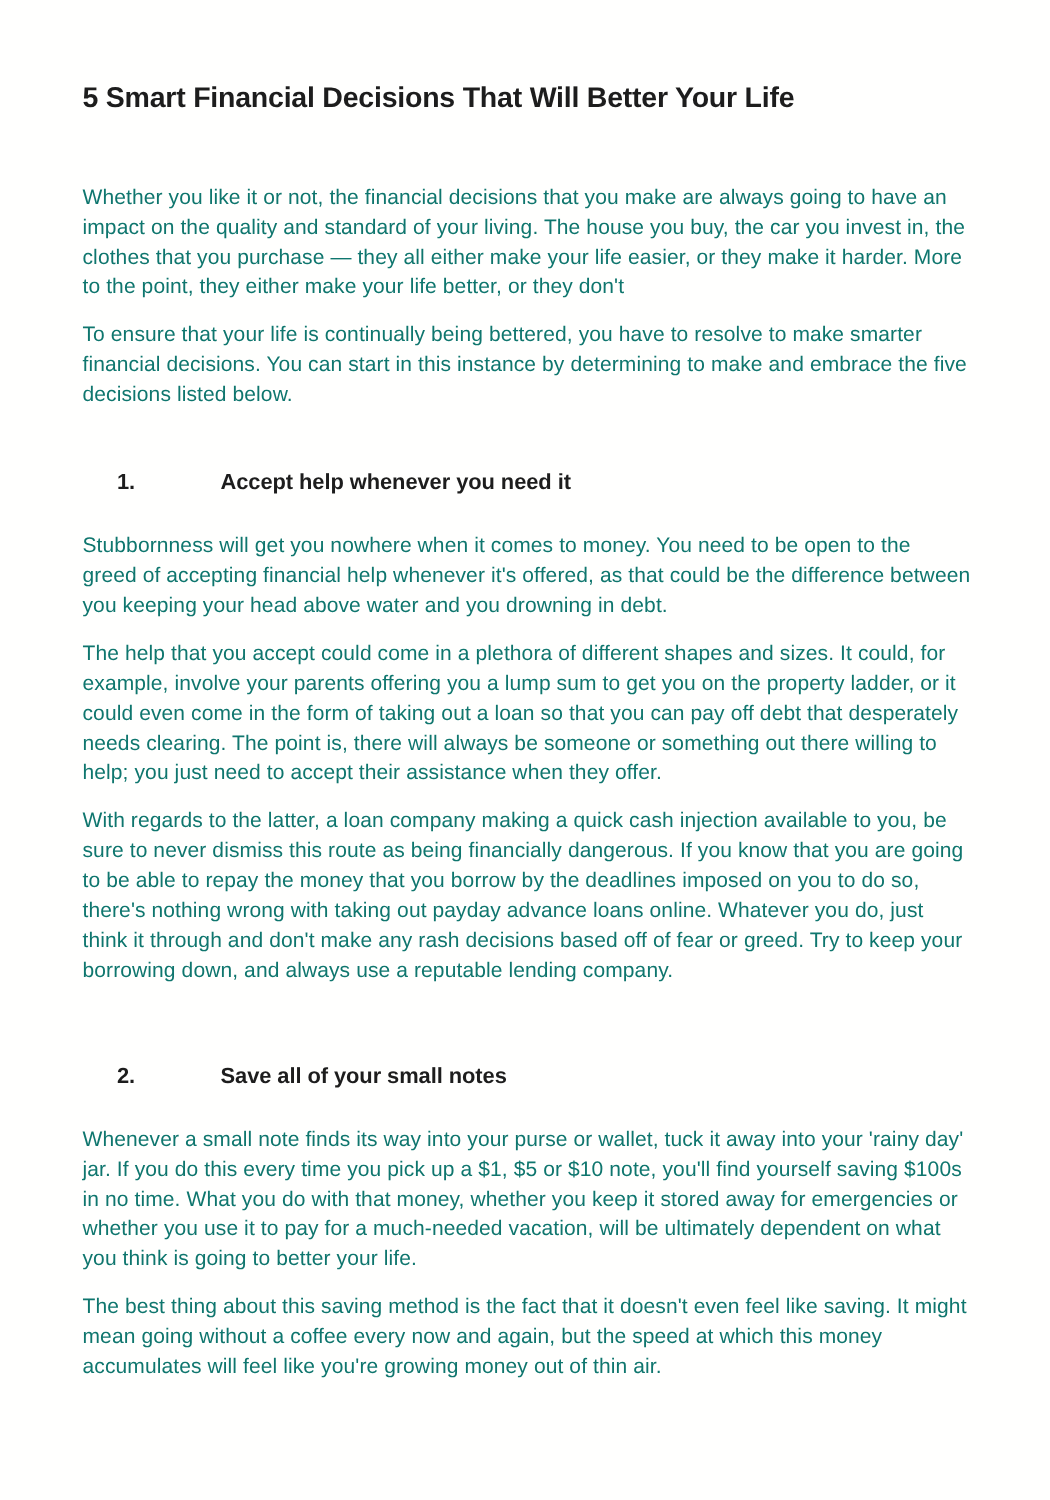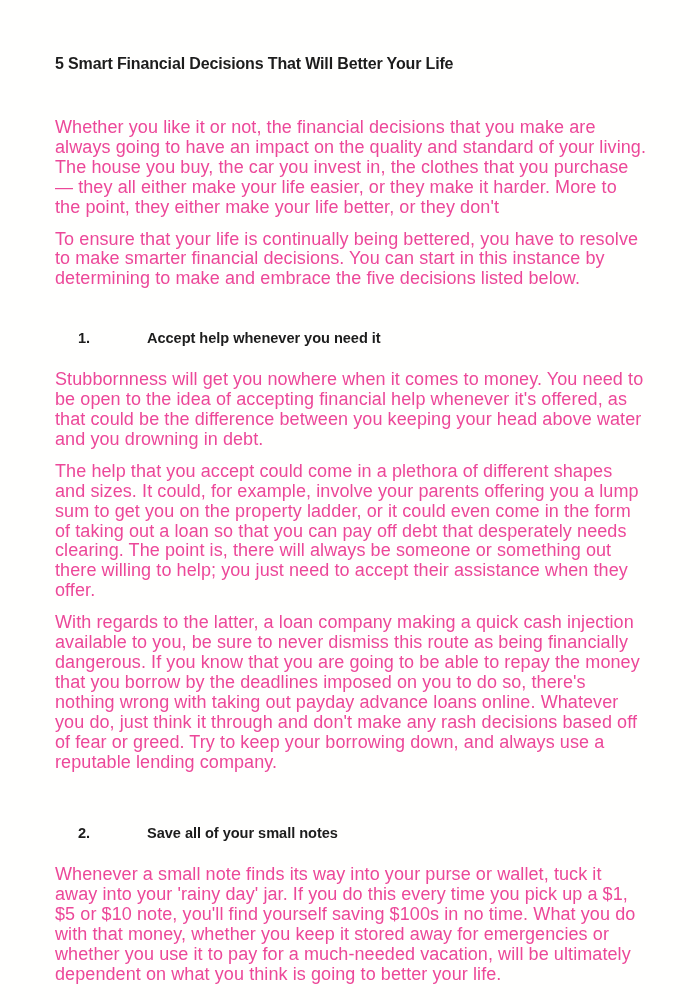--- a/index.html
+++ b/index.html
@@ -25,33 +25,33 @@
   }
 
   .page-inner {
     position: absolute;
     left: 55px;
     top: 0;
     width: 592px;
   }
 
   .doc-title {
-    font-size: 16px;
+    font-size: 19px;
     font-weight: bold;
     color: #1d1d1d;
     letter-spacing: -0.15px;
     line-height: 1.25;
     margin: 0;
     padding-top: 54px;
   }
 
   .para {
-    font-size: 18px;
+    font-size: 14px;
     line-height: 19.9px;
-    color: #ec4899;
+    color: #0f766e;
     margin: 0;
     letter-spacing: 0.005em;
     text-align: left;
   }
 
   .gap-title-body { height: 44px; }
   .gap-para { height: 12px; }
   .gap-before-heading { height: 40px; }
   .gap-after-heading { height: 22px; }
 
@@ -96,21 +96,21 @@
 
     <div class="gap-before-heading"></div>
 
     <h2 class="section-heading">
       <span class="num">1.</span>
       <span class="htext">Accept help whenever you need it</span>
     </h2>
 
     <div class="gap-after-heading"></div>
 
-    <p class="para">Stubbornness will get you nowhere when it comes to money. You need to be open to the idea of accepting financial help whenever it's offered, as that could be the difference between you keeping your head above water and you drowning in debt.</p>
+    <p class="para">Stubbornness will get you nowhere when it comes to money. You need to be open to the greed of accepting financial help whenever it's offered, as that could be the difference between you keeping your head above water and you drowning in debt.</p>
 
     <div class="gap-para"></div>
 
     <p class="para">The help that you accept could come in a plethora of different shapes and sizes. It could, for example, involve your parents offering you a lump sum to get you on the property ladder, or it could even come in the form of taking out a loan so that you can pay off debt that desperately needs clearing. The point is, there will always be someone or something out there willing to help; you just need to accept their assistance when they offer.</p>
 
     <div class="gap-para"></div>
 
     <p class="para">With regards to the latter, a loan company making a quick cash injection available to you, be sure to never dismiss this route as being financially dangerous. If you know that you are going to be able to repay the money that you borrow by the deadlines imposed on you to do so, there's nothing wrong with taking out payday advance loans online. Whatever you do, just think it through and don't make any rash decisions based off of fear or greed. Try to keep your borrowing down, and always use a reputable lending company.</p>
 
     <div class="gap-para"></div>
@@ -122,15 +122,16 @@
       <span class="num">2.</span>
       <span class="htext">Save all of your small notes</span>
     </h2>
 
     <div class="gap-after-heading"></div>
 
     <p class="para">Whenever a small note finds its way into your purse or wallet, tuck it away into your 'rainy day' jar. If you do this every time you pick up a $1, $5 or $10 note, you'll find yourself saving $100s in no time. What you do with that money, whether you keep it stored away for emergencies or whether you use it to pay for a much-needed vacation, will be ultimately dependent on what you think is going to better your life.</p>
 
     <div class="gap-para"></div>
 
+    <p class="para">The best thing about this saving method is the fact that it doesn't even feel like saving. It might mean going without a coffee every now and again, but the speed at which this money accumulates will feel like you're growing money out of thin air.</p>
 
   </div>
 </div>
 
 </body></html>

